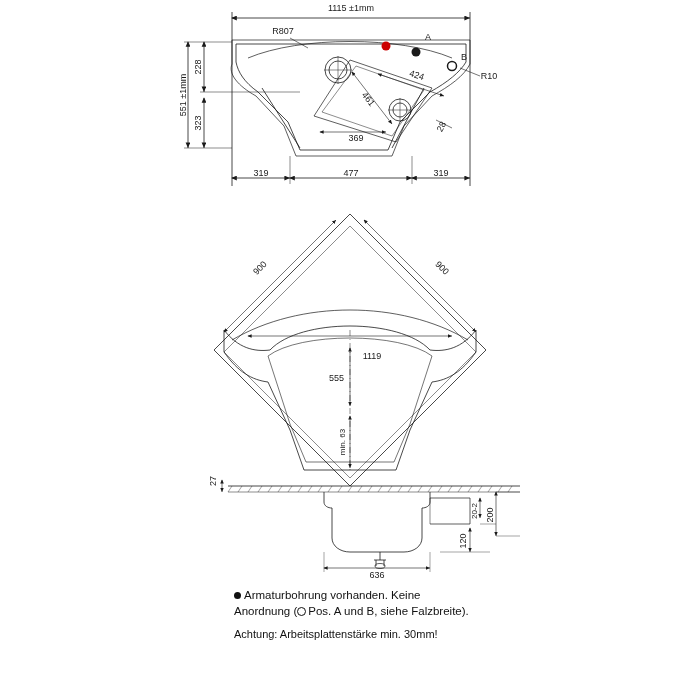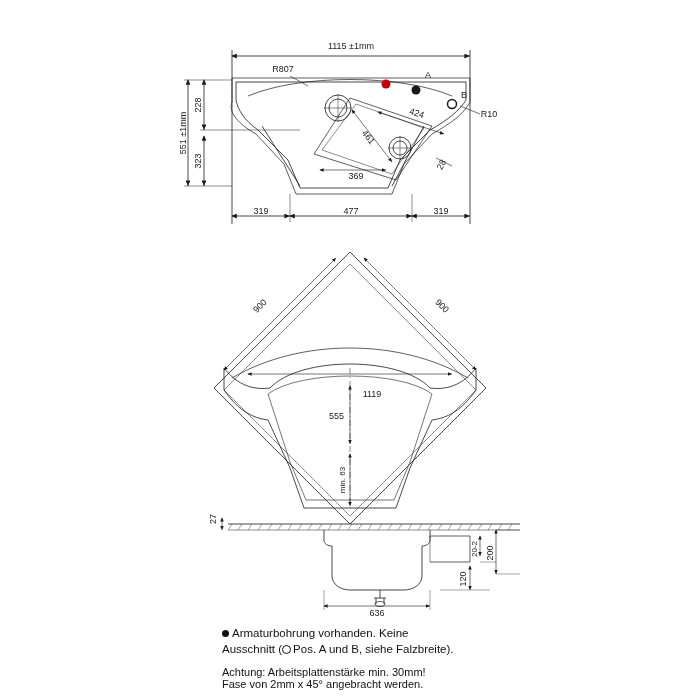--- a/index.html
+++ b/index.html
@@ -11,32 +11,31 @@
     width: 700px;
     height: 700px;
     font-family: "Liberation Sans", sans-serif;
     color: #1a1a1a;
     overflow: hidden;
   }
   #sheet {
     position: relative;
     width: 700px;
     height: 544px;
-    margin-top: 38px;
   }
   svg.drawing {
     position: absolute;
     top: 0;
     left: 0;
     width: 700px;
     height: 700px;
   }
   .notes {
     position: absolute;
-    left: 222px;
+    left: 234px;
     top: 588px;
     width: 400px;
   }
   .note-main {
     font-size: 11.5px;
     line-height: 15.5px;
     color: #111;
     white-space: nowrap;
   }
   .note-small {
@@ -238,21 +237,20 @@
       <text x="466" y="541" text-anchor="middle" transform="rotate(-90 466 541)">120</text>
       <text x="377" y="578" text-anchor="middle">636</text>
     </g>
   </svg>
 
   <div class="notes">
     <div class="note-main">
       <span class="dot-inline"></span><span>Armaturbohrung vorhanden. Keine</span>
     </div>
     <div class="note-main">
-      <span>Ausschnitt (</span><span class="circ-inline"></span><span>Pos. A und B, siehe Falzbreite).</span>
+      <span>Anordnung (</span><span class="circ-inline"></span><span>Pos. A und B, siehe Falzbreite).</span>
     </div>
     <div class="note-small">
       <div>Achtung: Arbeitsplattenstärke min. 30mm!</div>
-      <div>Fase von 2mm x 45° angebracht werden.</div>
     </div>
   </div>
 
 </div>
 
 </body></html>

